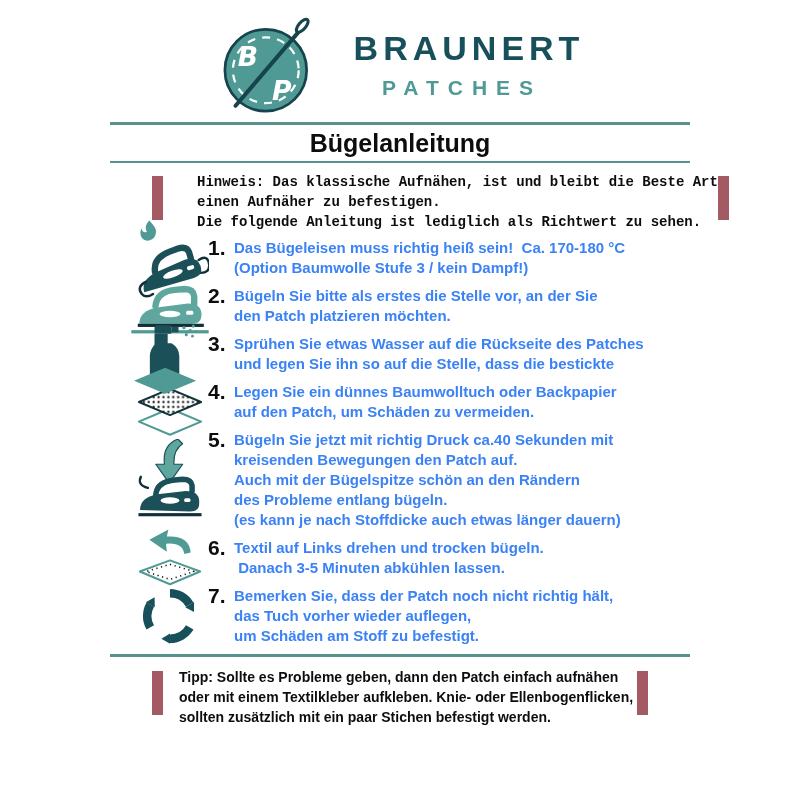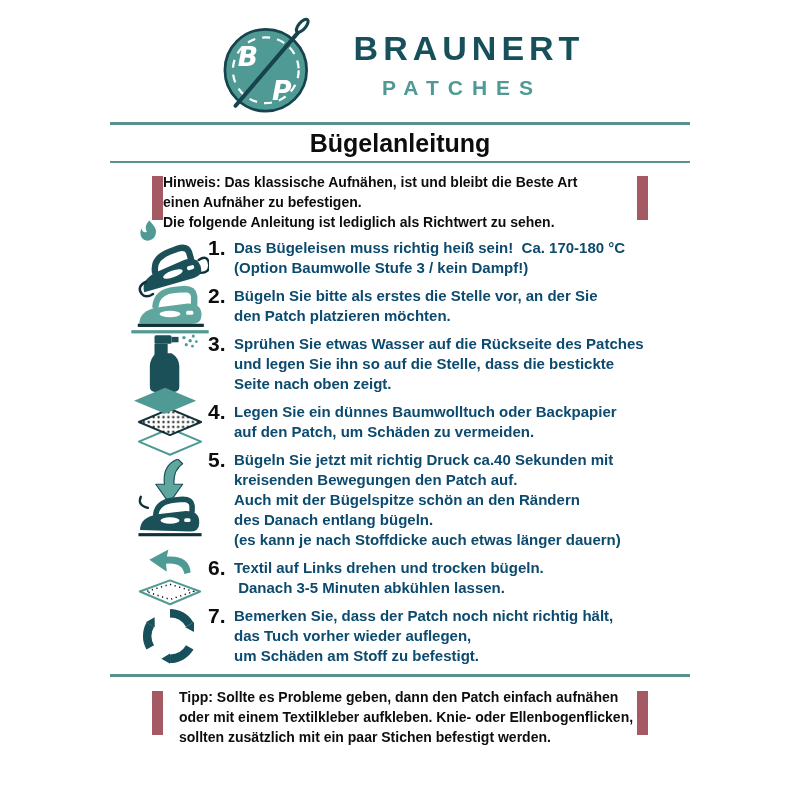--- a/index.html
+++ b/index.html
@@ -20,28 +20,28 @@
   .logo-svg{display:block;}
   .brand-text{display:flex;flex-direction:column;align-items:center;}
   .brand-name{font-size:34px;font-weight:bold;letter-spacing:5px;color:#17505a;margin-left:14px;}
   .brand-sub{font-size:21px;font-weight:bold;letter-spacing:9px;color:var(--teal-mid);margin-top:8px;}
   .content{width:580px;margin:0 auto;}
   .divider{height:2.5px;background:var(--line);}
   .page-title{font-size:25px;font-weight:bold;text-align:center;margin:5px 0;line-height:26px;color:#0d0d0d;}
   .callout{display:flex;margin:9px 42px 0 42px;}
   .callout .bar{width:11px;height:44px;background:var(--maroon);flex:none;margin-top:4px;}
   .callout-text{flex:1;font-size:14px;font-weight:bold;line-height:20px;color:#0d0d0d;}
-  .notice .callout-text{}
+  .notice .callout-text{padding-left:34px;font-family:Liberation Mono, monospace;}
   .tip .callout-text{padding-left:16px;}
   .line{white-space:pre;}
   .steps{margin-top:6px;margin-bottom:8px;}
   .step{position:relative;padding-left:124px;margin-bottom:8px;min-height:40px;}
   .step-icon{position:absolute;left:20px;top:50%;transform:translateY(-50%);width:80px;display:flex;justify-content:center;align-items:center;}
   .step-num{position:absolute;left:98px;top:-2px;font-size:21px;font-weight:bold;line-height:24px;color:#0d0d0d;}
-  .step-text{font-size:15px;font-weight:bold;line-height:20px;color:#0c4a6e;}
+  .step-text{font-size:15px;font-weight:bold;line-height:20px;color:#3b82f6;}
   .tip{margin-top:10px;}
 </style>
 </head>
 <body>
 
 <div class="page">
 
   <header class="header">
     <svg class="logo-svg" width="112" height="110" viewBox="0 0 126 122" aria-hidden="true">
       <circle cx="56" cy="68" r="46" fill="#4f9a94" stroke="#16434c" stroke-width="3"></circle>
@@ -123,21 +123,20 @@
     <rect x="42" y="6" width="9" height="7" fill="#1c5059"></rect>
     <path d="M20,15 L20,32 Q20,36 24,34 L29,26 L29,15 Z" fill="#1c5059"></path>
     <rect x="27" y="15" width="10" height="14" fill="#1c5059"></rect>
     <path d="M22,27 Q14,34 14,44 L14,70 Q14,77 21,77 L45,77 Q52,77 52,70 L52,44 Q52,33 42,27 Z" fill="#1c5059"></path>
             </svg>
           </div>
           <div class="step-num">3.</div>
           <div class="step-text">
             <div class="line">Sprühen Sie etwas Wasser auf die Rückseite des Patches</div>
             <div class="line">und legen Sie ihn so auf die Stelle, dass die bestickte</div>
-            <div class="line">Seite nach oben zeigt.</div>
           </div>
         </div>
         <div class="step">
           <div class="step-icon">
             <svg width="76" height="72" viewBox="0 0 92 88">
     <defs>
                 <pattern id="lp-dots" width="6" height="6" patternUnits="userSpaceOnUse">
                   <circle cx="2" cy="2" r="1.4" fill="#101010"></circle>
                 </pattern>
               </defs>
@@ -165,21 +164,21 @@
       <rect x="60" y="27" width="8" height="5" rx="2" fill="#fff"></rect>
       <rect x="2" y="46" width="80" height="4" fill="#0f3038"></rect>
     </g>
             </svg>
           </div>
           <div class="step-num">5.</div>
           <div class="step-text">
             <div class="line">Bügeln Sie jetzt mit richtig Druck ca.40 Sekunden mit</div>
             <div class="line">kreisenden Bewegungen den Patch auf.</div>
             <div class="line">Auch mit der Bügelspitze schön an den Rändern</div>
-            <div class="line">des Danach entlang bügeln.</div>
+            <div class="line">des Probleme entlang bügeln.</div>
             <div class="line">(es kann je nach Stoffdicke auch etwas länger dauern)</div>
           </div>
         </div>
         <div class="step">
           <div class="step-icon">
             <svg width="74" height="62" viewBox="0 0 92 78">
     <path d="M72,32 Q70,10 42,12 L44,3 L20,16 L42,31 L41,21 Q62,19 64,34 Z" fill="#4f9a94"></path>
     <polygon points="46,42 84,56 46,72 8,56" fill="#fff" stroke="#4f9a94" stroke-width="2.5" stroke-linejoin="round"></polygon>
     <polygon points="46,47 76,56 46,66 16,56" fill="none" stroke="#141414" stroke-width="2" stroke-dasharray="1.5 4.5" stroke-linejoin="round"></polygon>
             </svg>

